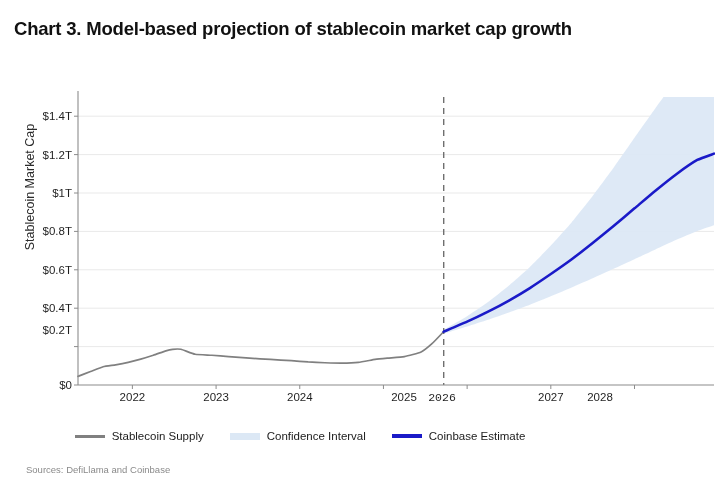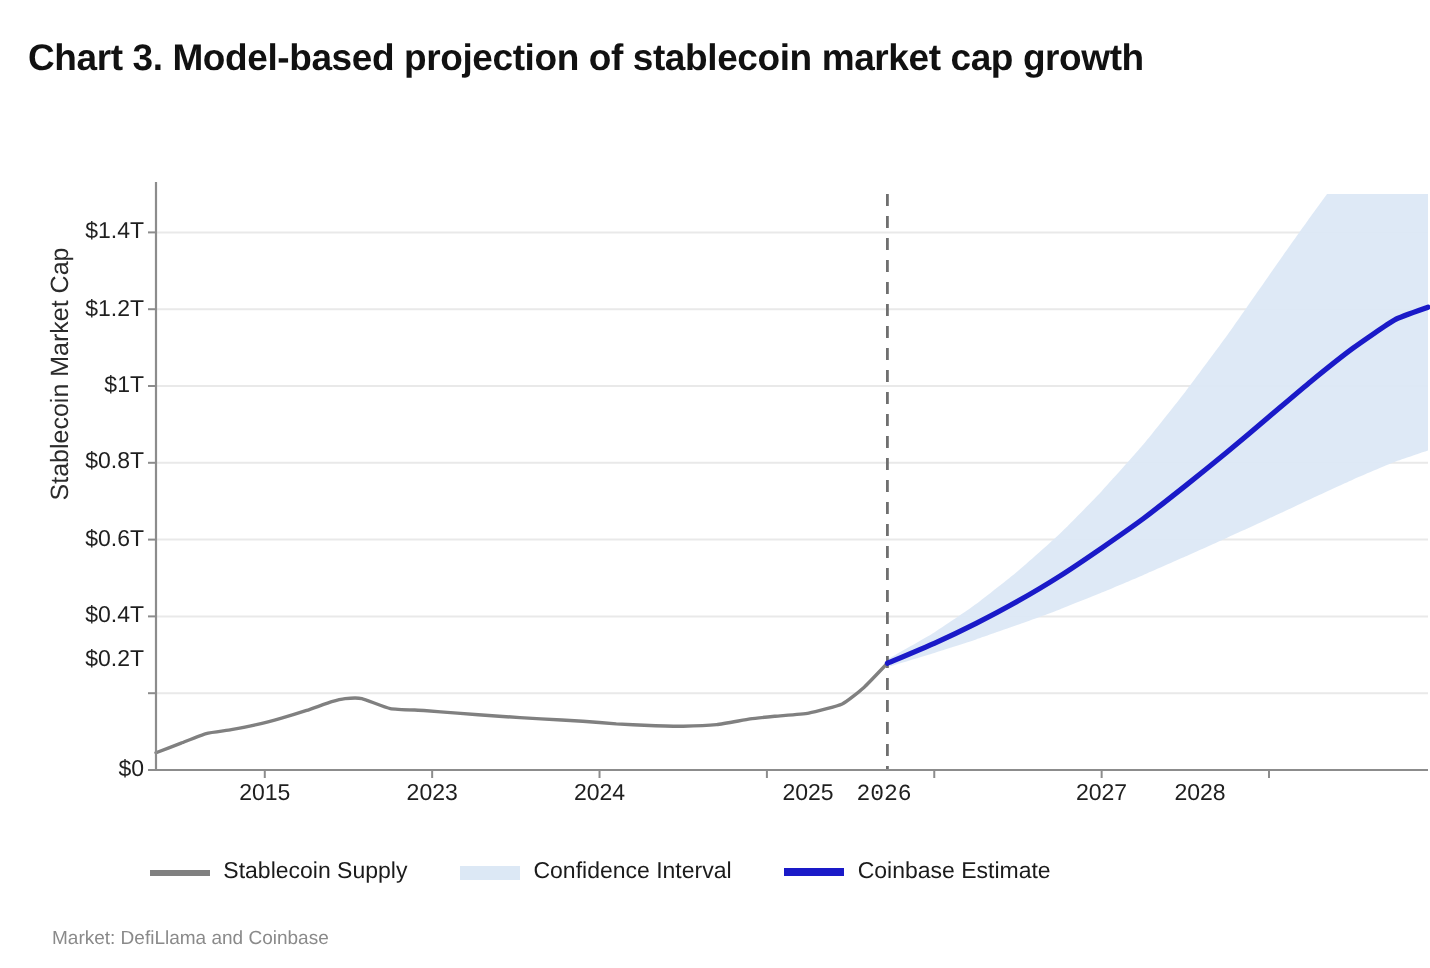--- a/index.html
+++ b/index.html
@@ -196,21 +196,21 @@
         <div class="y-tick-label" style="top: 385px;">$0</div>
         <div class="y-tick-label" style="top: 330px;">$0.2T</div>
         <div class="y-tick-label" style="top: 308.2px;">$0.4T</div>
         <div class="y-tick-label" style="top: 269.8px;">$0.6T</div>
         <div class="y-tick-label" style="top: 231.4px;">$0.8T</div>
         <div class="y-tick-label" style="top: 193px;">$1T</div>
         <div class="y-tick-label" style="top: 154.6px;">$1.2T</div>
         <div class="y-tick-label" style="top: 116.2px;">$1.4T</div>
       </div>
     <div id="x-tick-layer-html">
-        <div class="x-tick-label" style="left: 132.4px;">2015</div>
+        <div class="x-tick-label" style="left: 132.4px;">2022</div>
         <div class="x-tick-label" style="left: 216.1px;">2023</div>
         <div class="x-tick-label" style="left: 299.8px;">2024</div>
         <div class="x-tick-label" style="left: 404px;">2025</div>
         <div class="x-tick-label" style="left: 442px; font-family: Liberation Mono, monospace;">2026</div>
         <div class="x-tick-label" style="left: 550.8px;">2027</div>
         <div class="x-tick-label" style="left: 600px;">2028</div>
       </div>
   </div>
 
   <div id="legend">
@@ -221,15 +221,15 @@
       <div class="legend-item">
         <span class="legend-swatch band" style="background: rgb(220, 232, 245);"></span>
         <span class="legend-text">Confidence Interval</span>
       </div>
       <div class="legend-item">
         <span class="legend-swatch thick" style="background: rgb(26, 26, 200);"></span>
         <span class="legend-text">Coinbase Estimate</span>
       </div>
     </div>
 
-  <div id="source-note">Market: DefiLlama and Coinbase</div>
+  <div id="source-note">Sources: DefiLlama and Coinbase</div>
 
 </div>
 
 </body></html>

